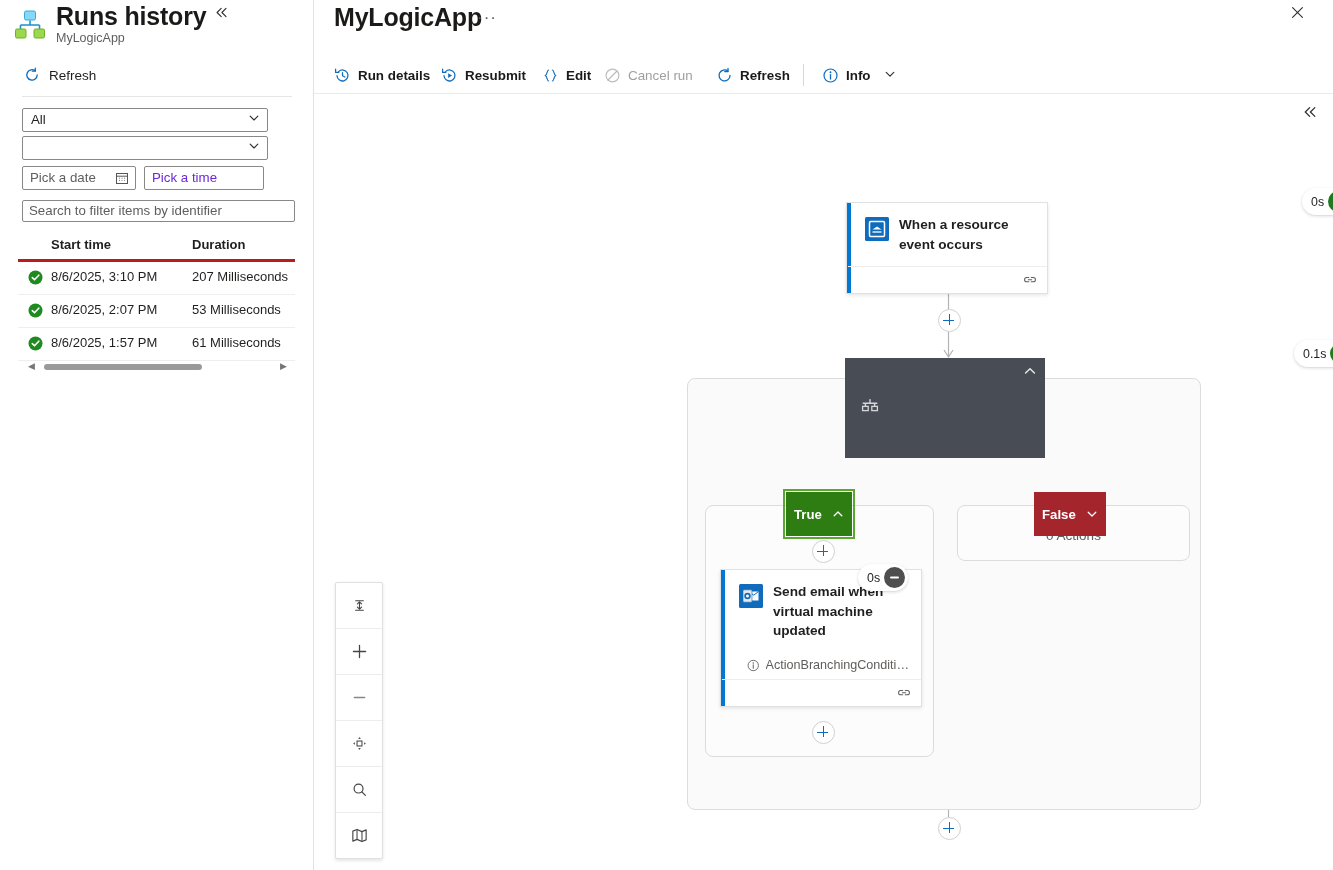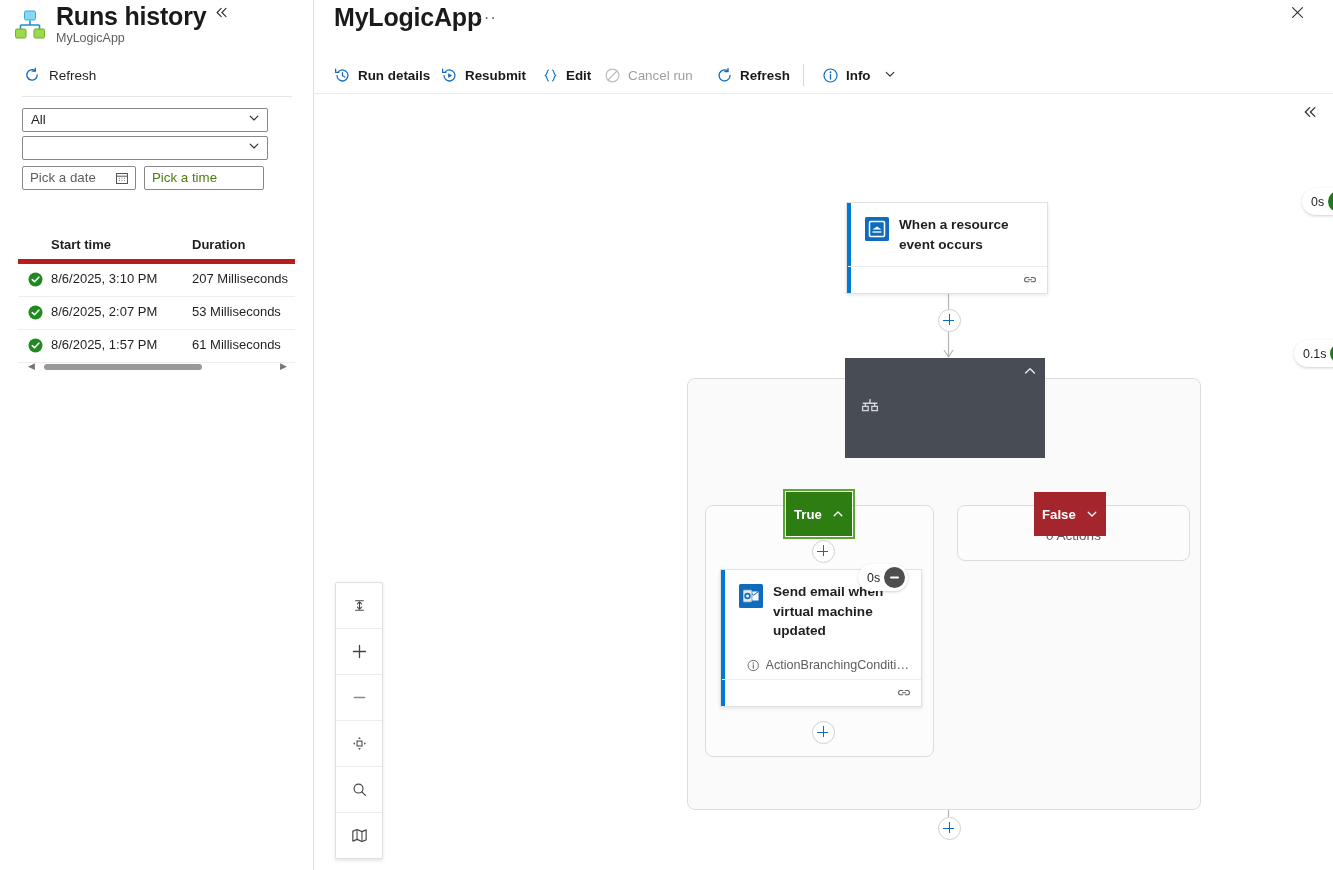--- a/index.html
+++ b/index.html
@@ -32,27 +32,27 @@
     border:1px solid #8a8886;border-radius:2px;font-size:13.3px;color:#201f1e;}
   .sb-select{left:22px;width:246px;height:24px;}
   .sb-select .val{position:absolute;left:8px;top:3px;font-size:13.3px;color:#201f1e;}
   .sb-select .chev{position:absolute;right:7px;top:3px;color:#323130;font-size:11px;}
   #ddStatus{top:108px;}
   #ddSecond{top:136px;}
   .sb-date{left:22px;top:166px;width:114px;height:24px;}
   .sb-date .ph{position:absolute;left:7px;top:3px;color:#605e5c;font-size:13.3px;}
   .sb-date .cal{position:absolute;right:6px;top:4px;}
   .sb-time{left:144px;top:166px;width:120px;height:24px;}
-  .sb-time .ph{position:absolute;left:7px;top:3px;color:#4d7c0f;font-size:13.3px;}
+  .sb-time .ph{position:absolute;left:7px;top:3px;color:#6d28d9;font-size:13.3px;}
   .sb-search{left:22px;top:200px;width:273px;height:22px;}
   .sb-search .ph{position:absolute;left:6px;top:2px;color:#605e5c;font-size:13.3px;}
 
   
   .tbl{position:absolute;left:18px;top:232px;width:277px;}
-  .tbl-head{position:relative;height:27px;border-bottom:5px solid #b91c1c;}
+  .tbl-head{position:relative;height:27px;border-bottom:3px solid #b91c1c;}
   .th{position:absolute;top:5px;font-size:13px;font-weight:700;color:#201f1e;}
   .th.start{left:33px;}
   .th.dur{left:174px;}
   .trow{position:relative;height:32px;border-bottom:1px solid #eeeeee;cursor:pointer;}
   .trow .ok{position:absolute;left:10px;top:8px;}
   .trow .c1{position:absolute;left:33px;top:7px;font-size:13px;color:#201f1e;white-space:nowrap;}
   .trow .c2{position:absolute;left:174px;top:7px;font-size:13px;color:#201f1e;white-space:nowrap;}
   .hscroll{position:absolute;left:18px;top:360px;width:277px;height:14px;}
   .hs-arrow{position:absolute;top:1px;color:#767676;font-size:9px;}
   .hs-arrow.l{left:10px;}
@@ -230,20 +230,23 @@
           <path d="M1.5 5.2 H12.5" stroke="#555" stroke-width="1"></path>
           <path d="M4 7.2 H5 M6.5 7.2 H7.5 M9 7.2 H10 M4 9.4 H5 M6.5 9.4 H7.5 M9 9.4 H10" stroke="#777" stroke-width=".9"></path>
         </svg>
       </span>
     </div>
 
     <div class="sb-field sb-time">
       <span class="ph">Pick a time</span>
     </div>
 
+    <div class="sb-field sb-search">
+      <span class="ph">Search to filter items by identifier</span>
+    </div>
 
     <div class="tbl">
       <div class="tbl-head">
         <div class="th start">Start time</div>
         <div class="th dur">Duration</div>
       </div>
 
       <div class="trow">
         <span class="ok">
           <svg width="15" height="15" viewBox="0 0 15 15">

